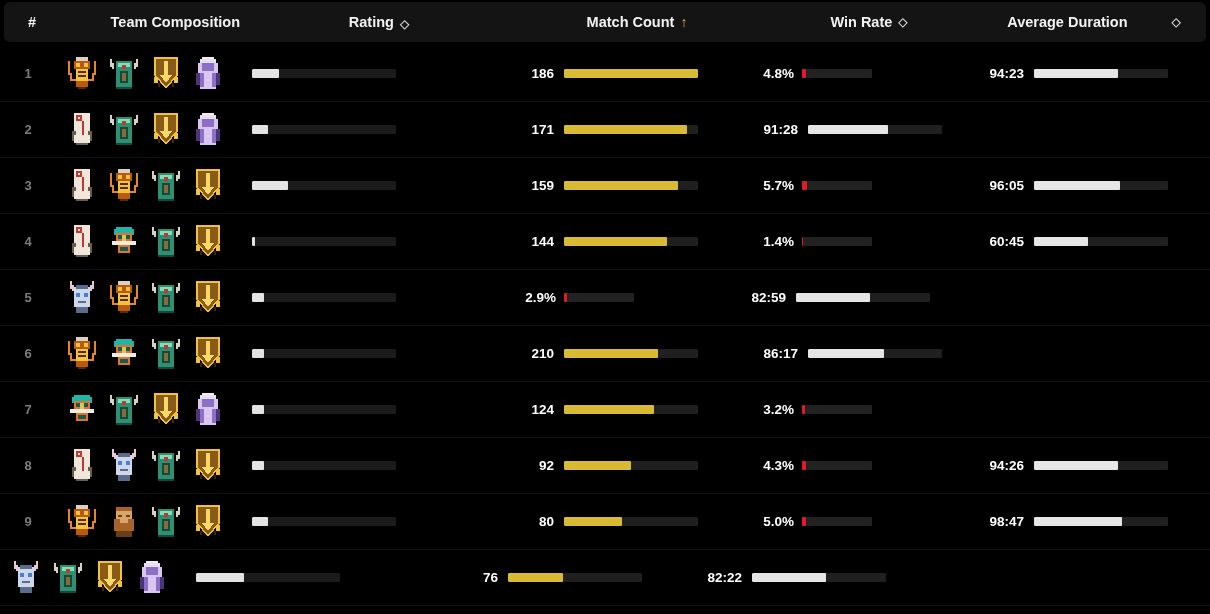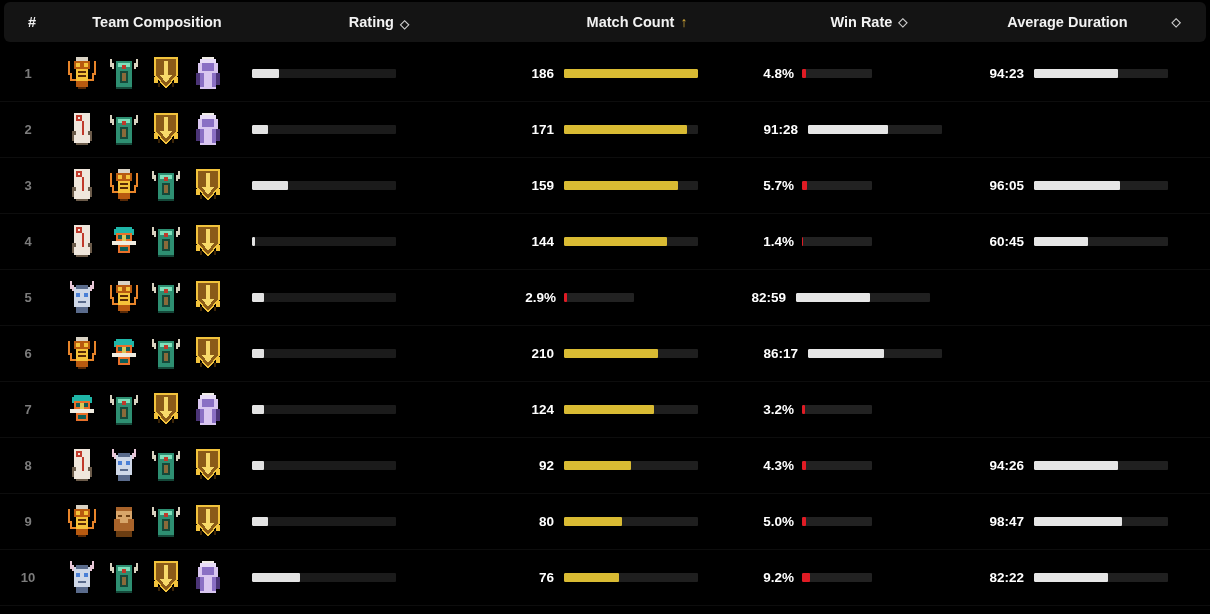--- a/index.html
+++ b/index.html
@@ -21,21 +21,21 @@
   }
   .th {
     display: flex; align-items: center; justify-content: center;
     gap: 6px;
     color: #f2f2f2;
     font-size: 14.5px; font-weight: bold;
     white-space: nowrap;
     user-select: none;
   }
   .col-rank  { width: 56px;  justify-content: center; }
-  .col-team  { width: 180px; justify-content: center; padding-left: 14px; }
+  .col-team  { width: 180px; justify-content: flex-end; padding-left: 14px; }
   .col-rating{ width: 278px; align-items: flex-end; }
   .col-match { width: 238px; }
   .col-win   { width: 226px; }
   .col-dur   { width: 224px; gap: 44px; }
 
   .sort-ico { display: inline-block; line-height: 1; font-size: 12px; }
   .sort-neutral { color: #cfcfcf; }
   .sort-active  { color: #e0b13a; font-size: 14px; font-weight: bold; }
 
   
@@ -847,21 +847,20 @@
           </div>
         </div>
         <div class="cell c-bar c-dur">
           <div class="val">98:47</div>
           <div class="track">
             <div class="fill" style="width: 66%;"></div>
           </div>
         </div>
       </div>
       <div class="row">
-        <div class="cell c-rank">10</div>
         <div class="cell c-team">
           <div class="unit">
             <svg viewBox="0 0 18 19" shape-rendering="crispEdges">
               <rect x="3" y="1" width="1" height="4" fill="#e8c8d8"></rect>
               <rect x="4" y="3" width="1" height="3" fill="#e8c8d8"></rect>
               <rect x="14" y="1" width="1" height="4" fill="#e8c8d8"></rect>
               <rect x="13" y="3" width="1" height="3" fill="#e8c8d8"></rect>
               <rect x="5" y="4" width="8" height="10" fill="#cfd8e8"></rect>
               <rect x="6" y="3" width="6" height="2" fill="#5a6b8c"></rect>
               <rect x="6" y="7" width="2" height="2" fill="#4a7fd6"></rect>
@@ -915,26 +914,20 @@
           <div class="track">
             <div class="fill" style="width: 33%;"></div>
           </div>
         </div>
         <div class="cell c-bar c-match">
           <div class="val">76</div>
           <div class="track">
             <div class="fill" style="width: 41%;"></div>
           </div>
         </div>
-        <div class="cell c-bar c-win">
-          <div class="val">9.2%</div>
-          <div class="track">
-            <div class="fill" style="width: 11%;"></div>
-          </div>
-        </div>
         <div class="cell c-bar c-dur">
           <div class="val">82:22</div>
           <div class="track">
             <div class="fill" style="width: 55%;"></div>
           </div>
         </div>
       </div>
     </div>
 
 </div>

